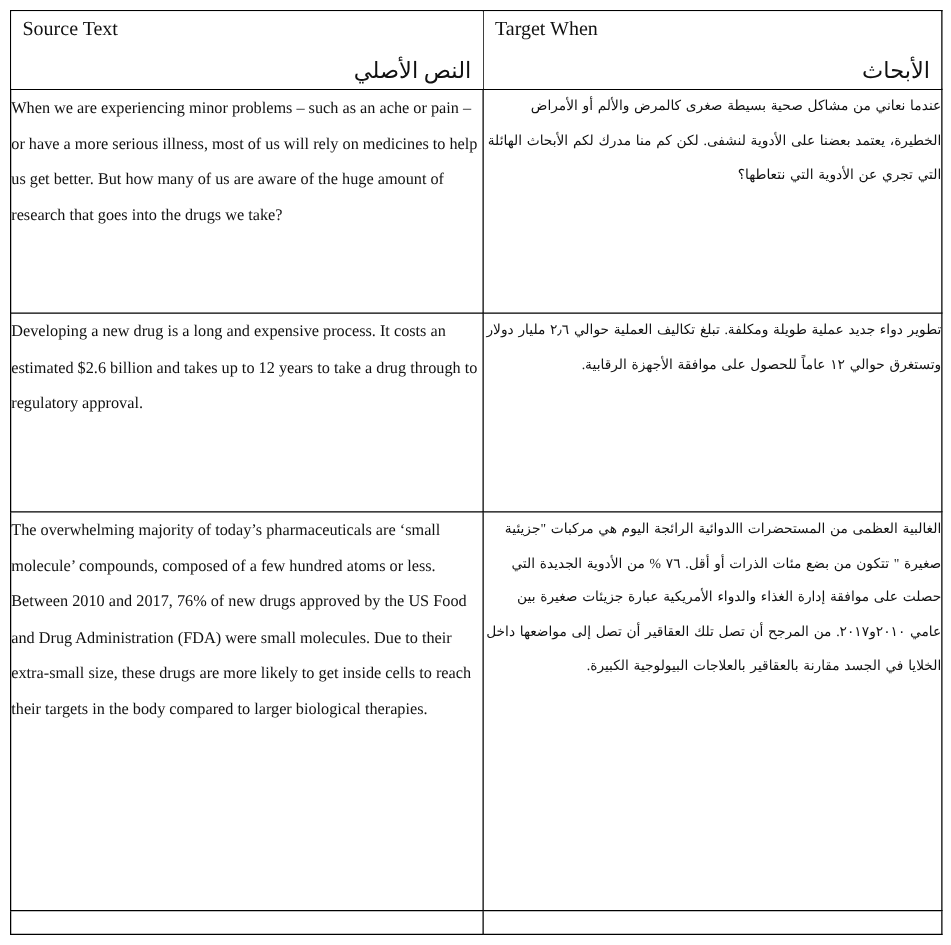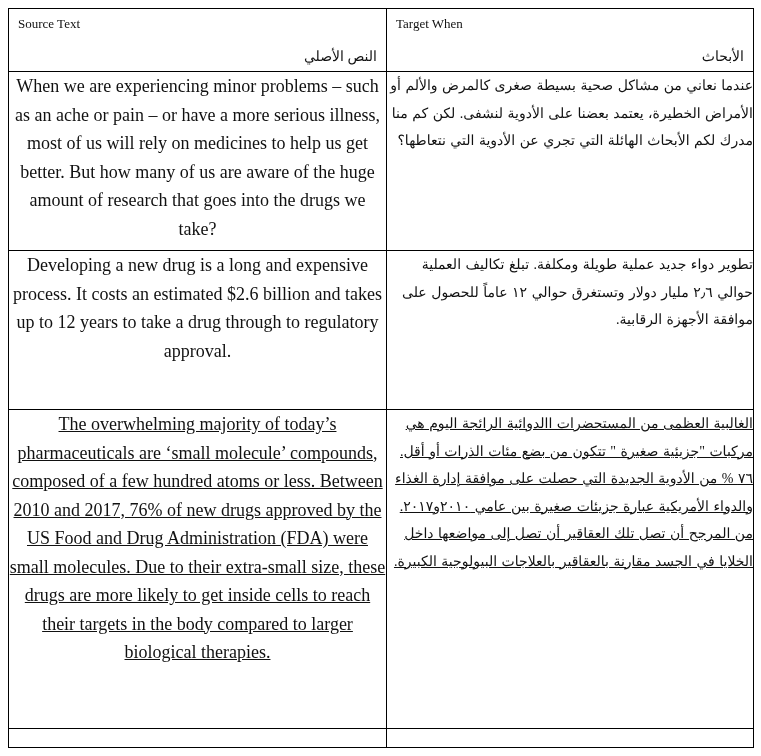--- a/index.html
+++ b/index.html
@@ -49,62 +49,62 @@
     height: 62px;
     position: relative;
   }
   .hdr-inner {
     position: relative;
     height: 100%;
     padding: 5px 9px 0 9px;
     box-sizing: border-box;
   }
   .hdr-en {
-    font-size: 13px;
+    font-size: 16px;
     line-height: 20px;
     text-align: left;
     white-space: nowrap;
   }
   .hdr-ar {
     position: absolute;
     right: 9px;
     bottom: 5px;
     direction: rtl;
     unicode-bidi: isolate;
-    font-size: 14px;
+    font-size: 18px;
     line-height: 19px;
     text-align: right;
     white-space: nowrap;
   }
 
   
   .cell-en {
     padding: 11px 13px 13px 11px;
-    font-size: 18px;
+    font-size: 13px;
     line-height: 28.5px;
-    text-align: center;
+    text-align: left;
   }
   .cell-ar {
     padding: 13px 12px 13px 12px;
     direction: rtl;
     unicode-bidi: isolate;
     text-align: right;
-    font-size: 14px;
+    font-size: 11px;
     line-height: 27.5px;
     word-spacing: 1px;
   }
 
   .cell-en p, .cell-ar p {
     margin: 0;
   }
 
   
   tr.row-1 td { height: 178px; }
   tr.row-2 td { height: 158px; font-family: Liberation Serif, serif; }
-  tr.row-3 td { height: 318px; text-decoration: underline; }
+  tr.row-3 td { height: 318px; }
   tr.row-4 td { height: 14px; }
 
   tr.row-4 .cell-en,
   tr.row-4 .cell-ar { padding: 2px 12px; }
 </style>
 </head>
 <body>
 
 <div class="page">
 

